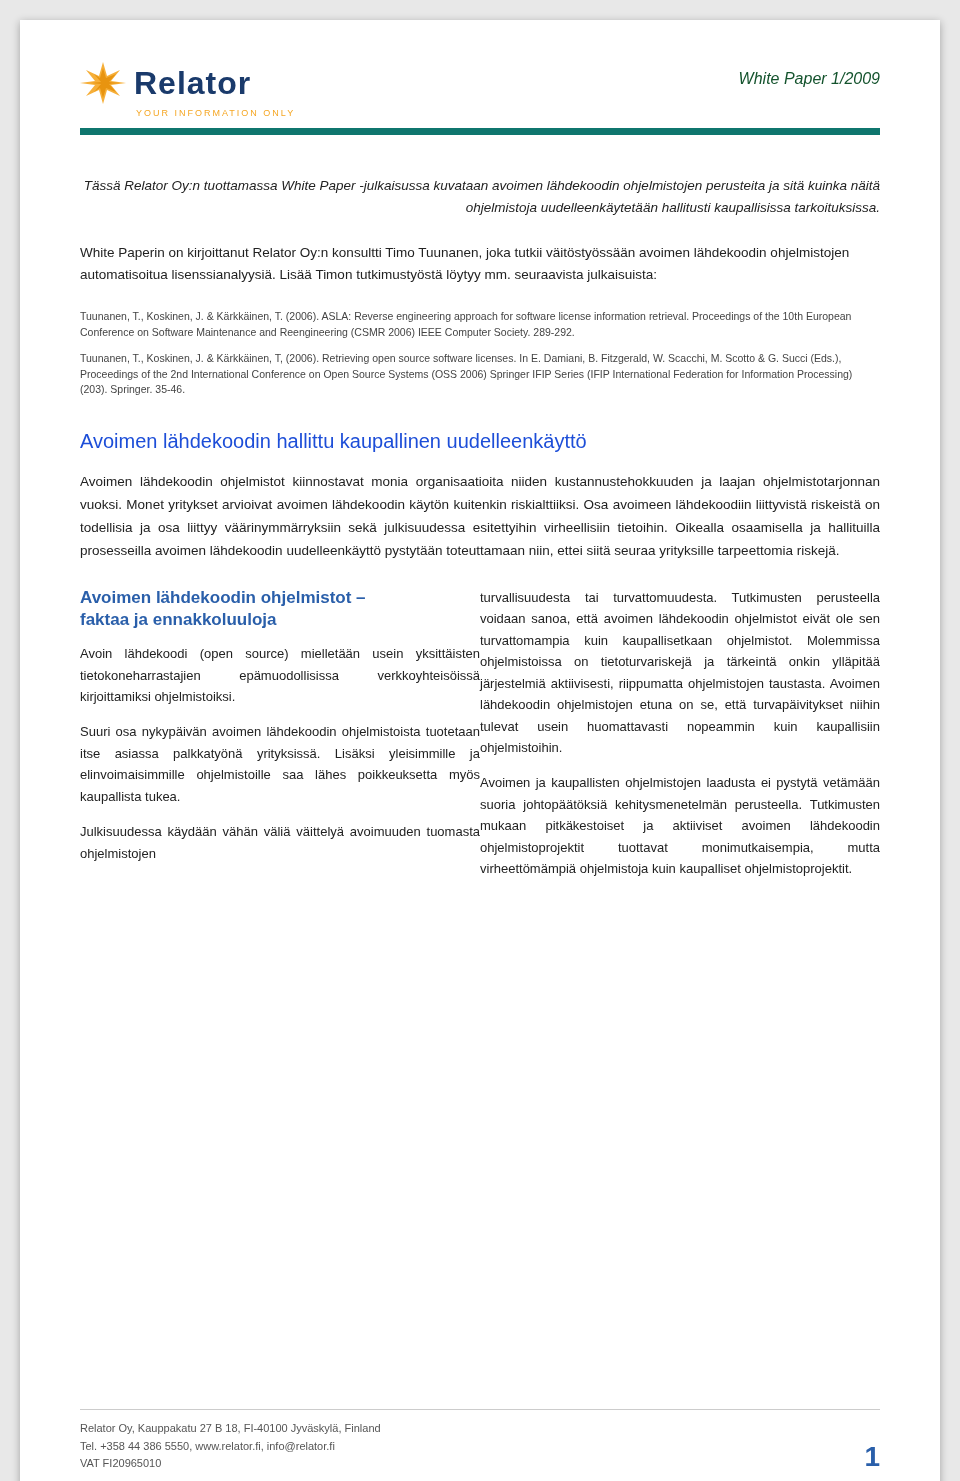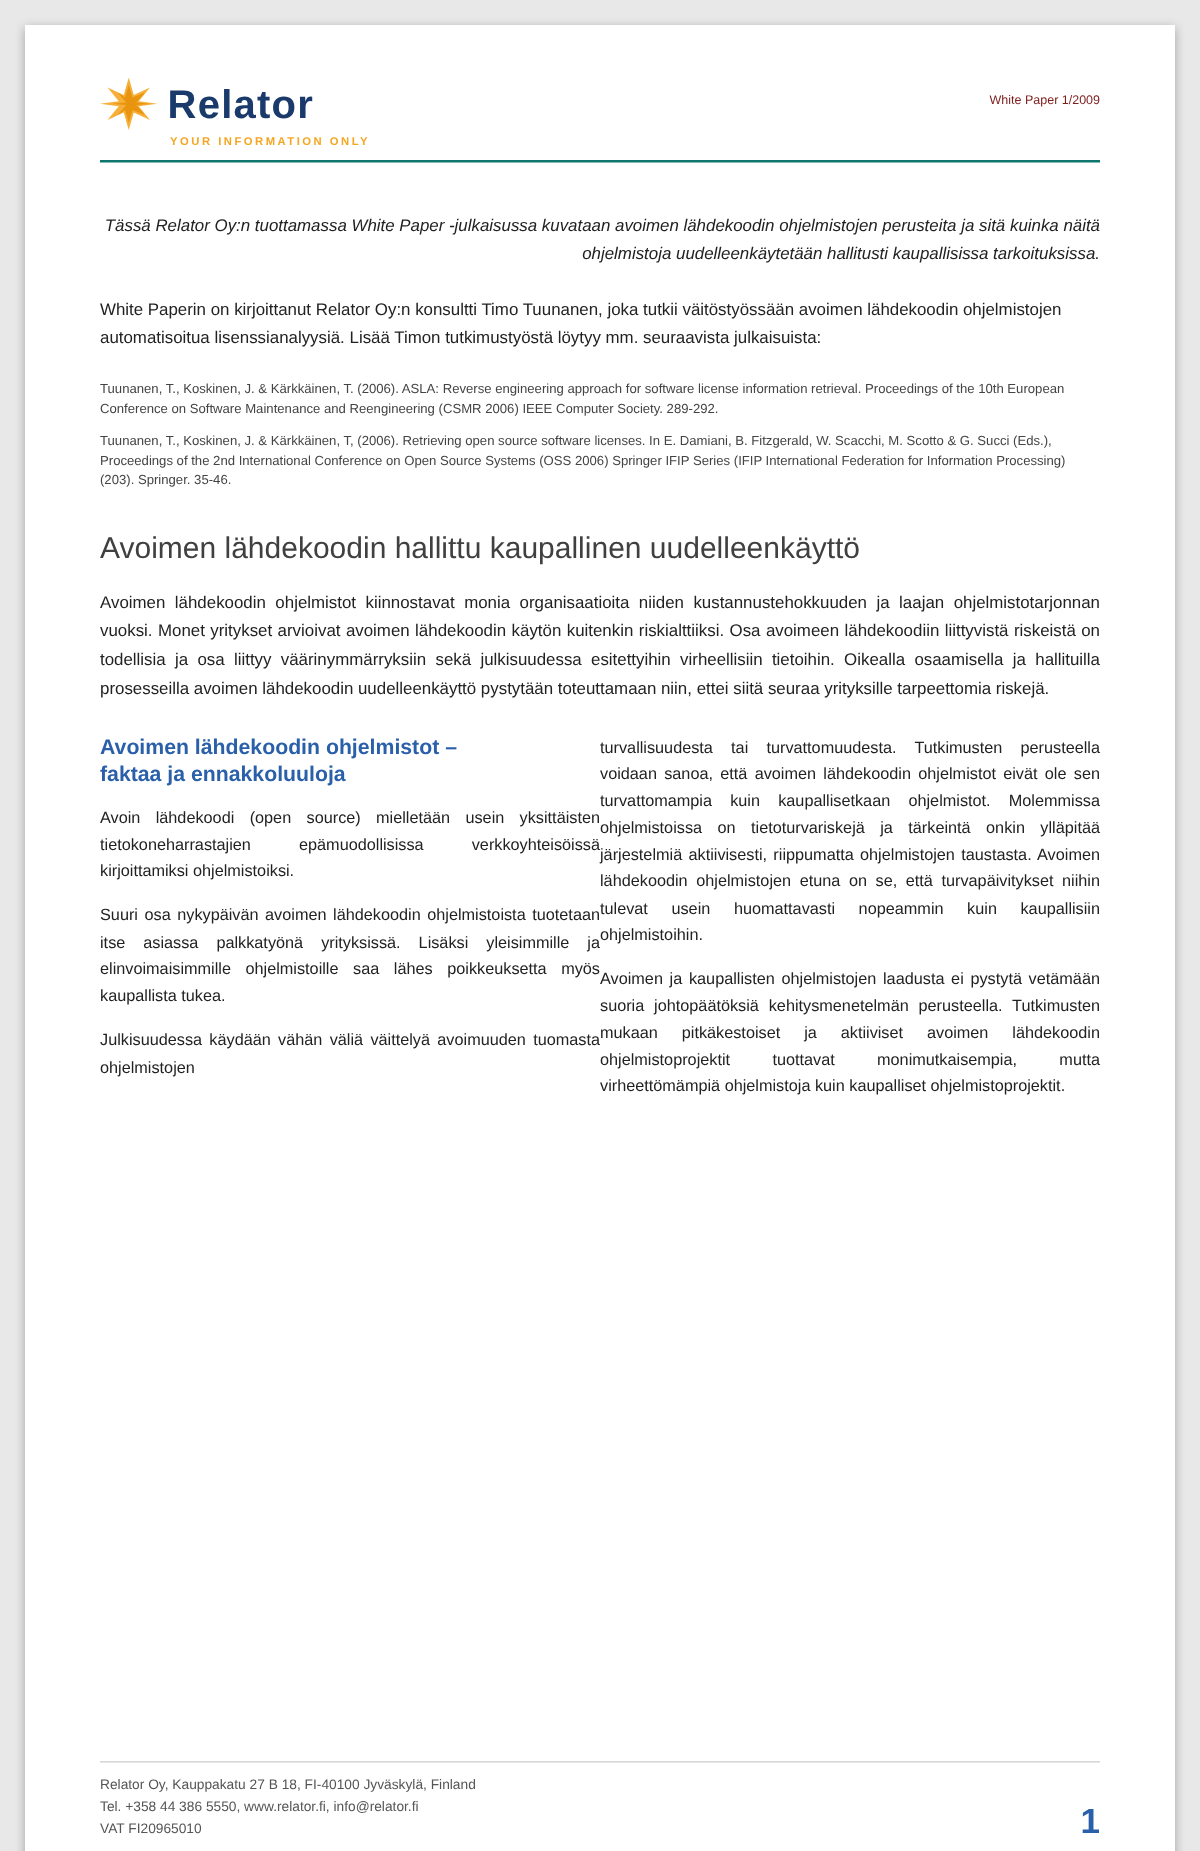--- a/index.html
+++ b/index.html
@@ -16,21 +16,21 @@
       background: #ffffff;
       position: relative;
       padding: 40px 60px 60px 60px;
       box-shadow: 0 2px 8px rgba(0,0,0,0.3);
     }
     .header {
       display: flex;
       justify-content: space-between;
       align-items: flex-start;
       margin-bottom: 40px;
-      border-bottom: 2px solid #0f766e;
+      border-bottom: 7px solid #0f766e;
       padding-bottom: 10px;
     }
     .logo-area {
       display: flex;
       flex-direction: column;
     }
     .logo-main {
       display: flex;
       align-items: center;
       gap: 8px;
@@ -41,29 +41,29 @@
       color: #1a3a6b;
       letter-spacing: 1px;
     }
     .logo-tagline {
       font-size: 9px;
       color: #f5a623;
       letter-spacing: 2px;
       text-transform: uppercase;
       margin-top: 2px;
       margin-left: 56px;
-      font-weight: bold;
     }
     .header-right {
       text-align: right;
       padding-top: 10px;
     }
     .white-paper-label {
-      font-size: 10px;
-      color: #7f1d1d;
+      font-size: 16px;
+      color: #14532d;
+      font-style: italic;
     }
     .intro-section {
       margin-bottom: 24px;
       font-size: 13.5px;
       color: #222;
       line-height: 1.6;
     }
     .intro-italic {
       font-style: italic;
       margin-bottom: 24px;
@@ -76,22 +76,22 @@
       font-size: 11px;
       color: #333;
     }
     .ref-item {
       font-size: 10.5px;
       line-height: 1.5;
       margin-bottom: 10px;
       color: #444;
     }
     .section-main-title {
-      font-size: 24px;
-      color: #404040;
+      font-size: 20px;
+      color: #1d4ed8;
       margin: 32px 0 18px 0;
       font-weight: normal;
     }
     .section-main-body {
       font-size: 13.5px;
       color: #222;
       line-height: 1.7;
       text-align: justify;
       margin-bottom: 24px;
     }

